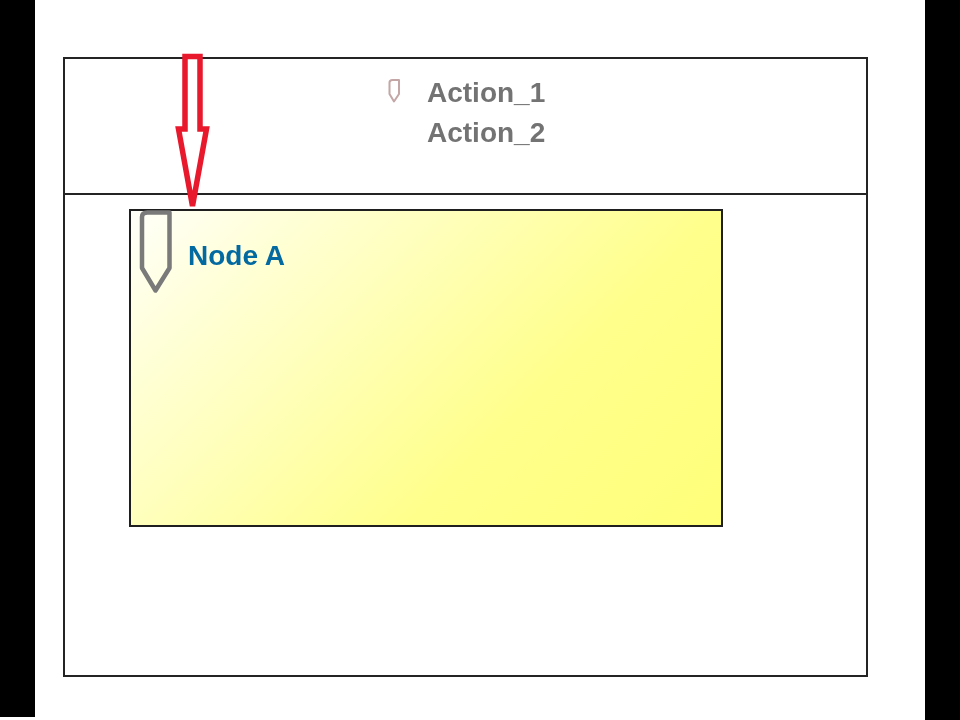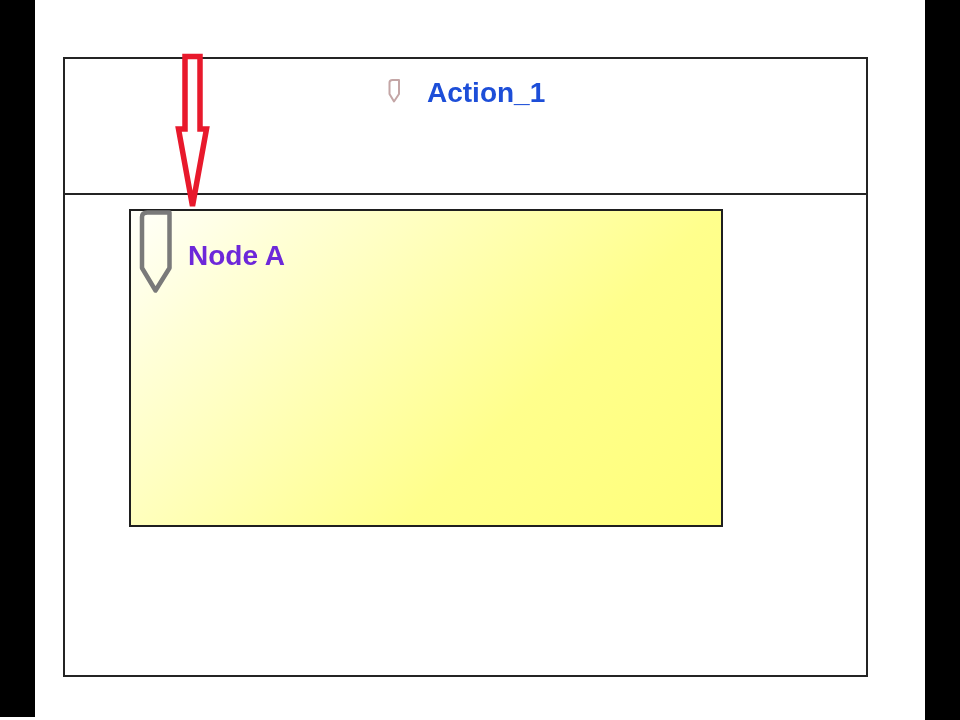--- a/index.html
+++ b/index.html
@@ -16,35 +16,35 @@
     position:absolute;left:63px;top:57px;width:805px;height:620px;
     box-sizing:border-box;border:2px solid #242424;background:#ffffff;
   }
   #divider{
     position:absolute;left:63px;top:193px;width:805px;height:2px;
     background:#242424;
   }
 
   #action-list{
     position:absolute;left:427px;top:73px;width:220px;
-    font-size:28px;font-weight:bold;color:#1d4ed8;line-height:40px;
+    font-size:28px;font-weight:bold;color:#737373;line-height:40px;
     letter-spacing:0px;white-space:nowrap;
   }
   .action-item{display:block;height:40px;}
 
   #action-pin{position:absolute;left:384px;top:74px;}
 
   #node{
     position:absolute;left:129px;top:209px;width:594px;height:318px;
     box-sizing:border-box;border:2px solid #1f1f1f;
     background:linear-gradient(135deg,#fffffa 0%,#ffffd8 18%,#ffff8c 65%,#ffff7a 100%);
   }
   #node-label{
     position:absolute;left:188px;top:240px;
-    font-size:28px;font-weight:bold;color:#6d28d9;line-height:32px;
+    font-size:28px;font-weight:bold;color:#0369a1;line-height:32px;
     white-space:nowrap;
   }
   #node-pin{position:absolute;left:132px;top:205px;}
 
   #arrow-overlay{position:absolute;left:0;top:0;pointer-events:none;}
 </style>
 </head>
 <body>
 
 <div id="canvas">
@@ -54,20 +54,21 @@
 
   <div id="frame"></div>
   <div id="divider"></div>
 
   <svg id="action-pin" width="22" height="32" viewBox="384 74 22 32">
     <path d="M389.5,94 L389.5,82.5 Q389.5,80 392.5,80 L399,80 L399,94 L394,101.5 Z" fill="#ffffff" stroke="#c4a6a6" stroke-width="2" stroke-linejoin="round"></path>
   </svg>
 
   <div id="action-list">
     <span class="action-item">Action_1</span>
+    <span class="action-item">Action_2</span>
   </div>
 
   <div id="node"></div>
 
   <svg id="node-pin" width="50" height="95" viewBox="132 205 50 95">
     <path d="M142,268 L142,217 Q142,212.5 147.5,212.5 L169.5,212.5 L169.5,268 L155.5,290.5 Z" fill="none" stroke="#7a7a7a" stroke-width="4.5" stroke-linejoin="round"></path>
   </svg>
 
   <div id="node-label">Node A</div>
 

